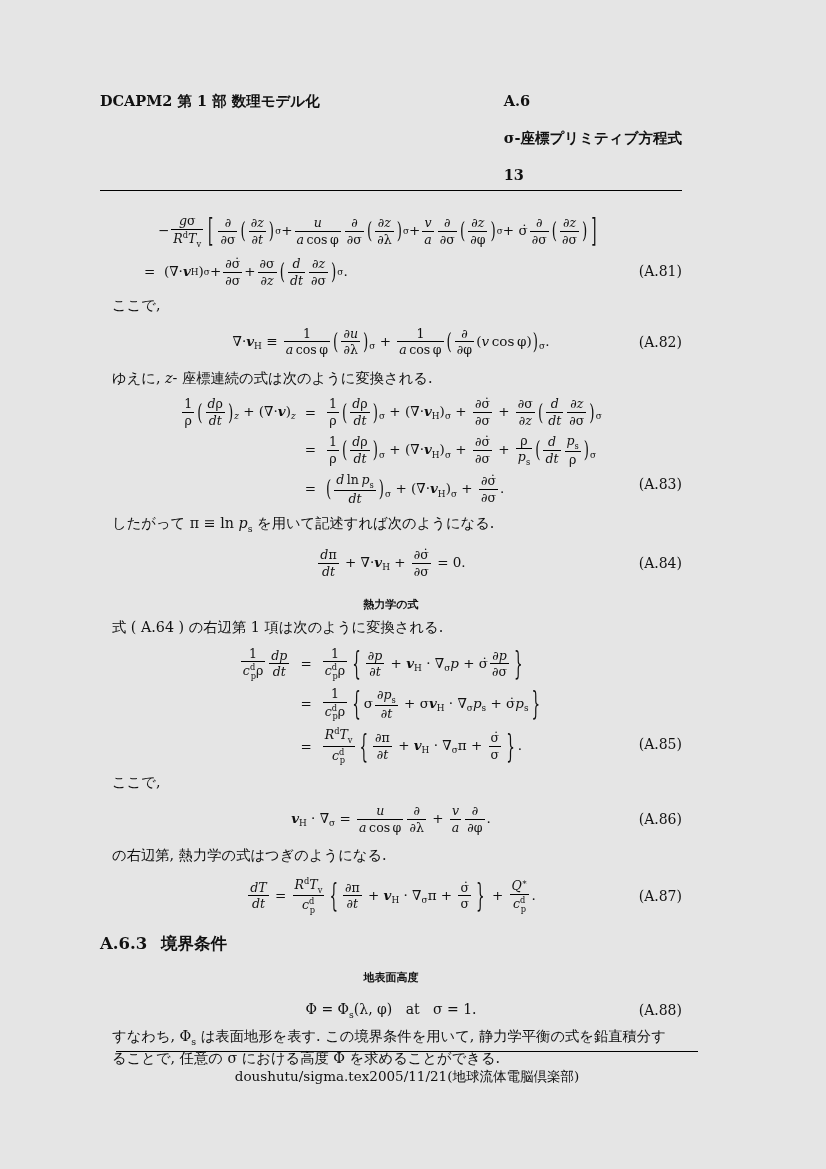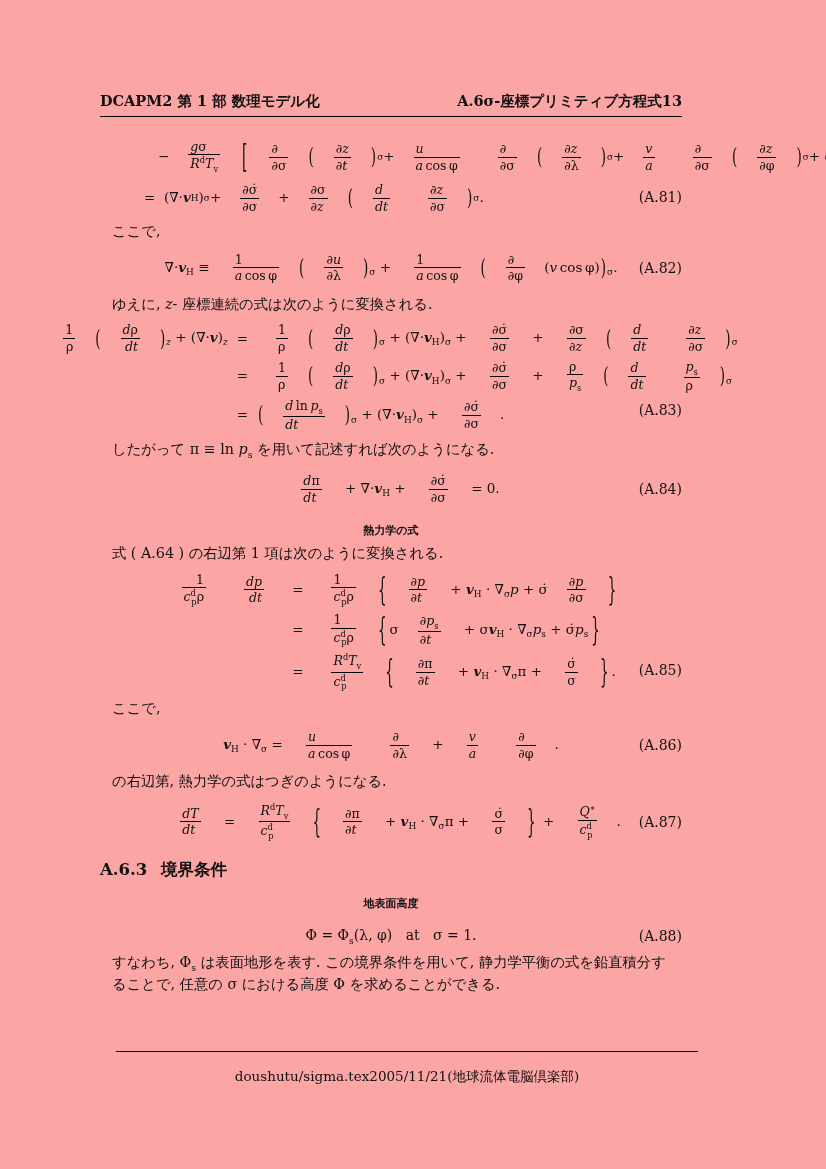--- a/index.html
+++ b/index.html
@@ -1,24 +1,24 @@
 <!DOCTYPE html>
 <html><head>
 <meta charset="utf-8">
 <title>DCAPM2 — A.6 σ-座標プリミティブ方程式</title>
 <style>
   html,body{margin:0;padding:0;background:#fff;}
-  .page{position:relative;width:826px;height:1169px;background:#fca5a5;color:#111;
+  .page{position:relative;width:826px;height:1169px;background:#e5e5e5;color:#111;
         font-family:"DejaVu Serif","Liberation Serif",serif;overflow:hidden;}
   .content{position:absolute;left:100px;top:90px;width:582px;font-size:14px;line-height:1.45;}
 
   
   .pagehead{display:flex;justify-content:space-between;align-items:baseline;
             border-bottom:1.4px solid #000;padding-bottom:5px;font-weight:bold;font-size:14.5px;}
-  .ph-right{display:flex;align-items:baseline;}
+  .ph-right{display:flex;gap:16px;align-items:baseline;flex-direction:column;}
   .ph-right .gap{}
 
   
   .para{margin:4px 12px;font-size:14.3px;}
   .bhead{margin:14px 0 4px 0;font-size:11px;font-weight:bold;
          font-family:"DejaVu Sans","Liberation Sans",sans-serif;text-align:center;}
   .sechead{margin:14px 0 6px 0;font-size:16.5px;font-weight:bold;}
   .sechead .sect{font-family:"DejaVu Sans","Liberation Sans",sans-serif;margin-left:8px;}
 
   
@@ -38,21 +38,21 @@
   .altab{display:table;}
   .arow{display:table-row;}
   .acell{display:table-cell;vertical-align:middle;padding:3px 0;white-space:nowrap;}
   .albl{text-align:right;}
   .arel{padding:3px 9px;text-align:center;}
   .eq-a83{margin:6px 0 4px 0;}
   .eq-a85{margin:6px 0 4px 0;}
   .eq-a83 .eqno,.eq-a85 .eqno{top:auto;bottom:14px;transform:none;}
 
   
-  .f{display:inline-block;vertical-align:middle;font-size:0.93em;line-height:1.08;margin:0 19px;}
+  .f{display:inline-block;vertical-align:middle;text-align:center;font-size:0.93em;line-height:1.08;margin:0 2px;}
   .fn{display:block;padding:0 2px 1px 2px;border-bottom:1px solid #000;}
   .fd{display:block;padding:1px 2px 0 2px;}
   sub,sup{font-size:0.66em;}
   sub.bk{margin-left:-0.55em;}
   .b1{display:inline-block;transform:scaleY(1.7);vertical-align:middle;margin:0 1px;}
   .b2{display:inline-block;transform:scaleY(2.35);vertical-align:middle;margin:0 3px;}
 
   
   .pagefoot{position:absolute;left:116px;top:1051px;width:582px;border-top:1.2px solid #000;
             padding-top:16px;display:flex;justify-content:center;font-size:13.5px;}

